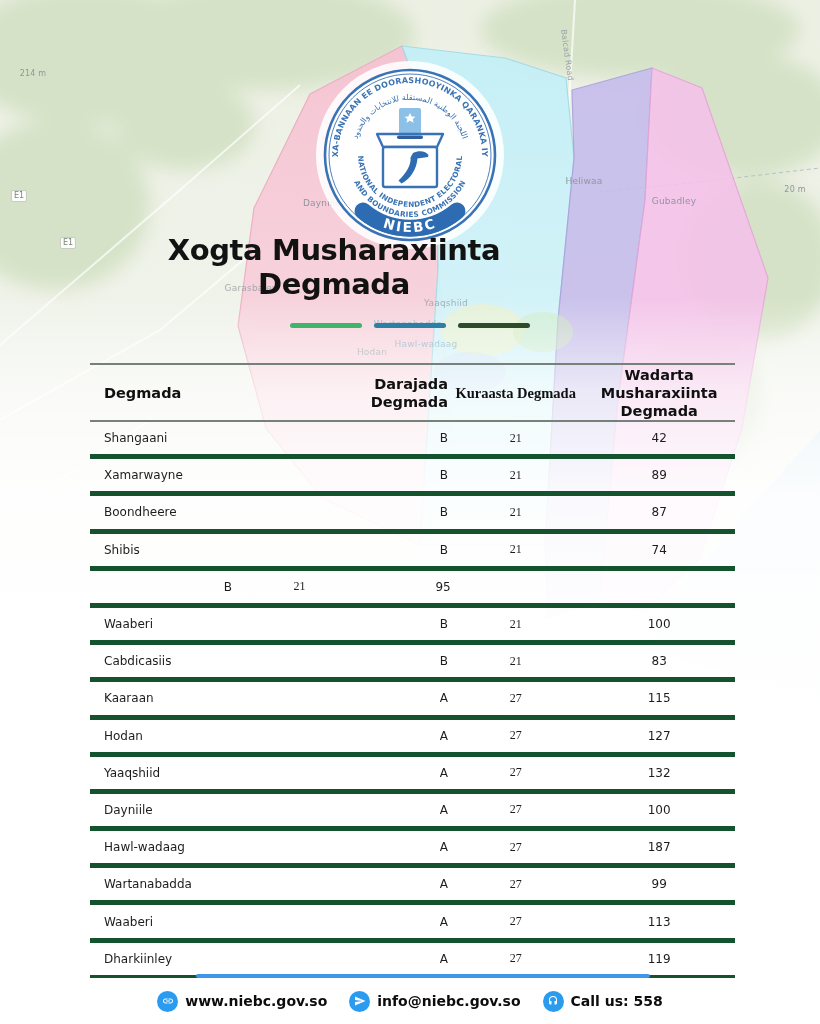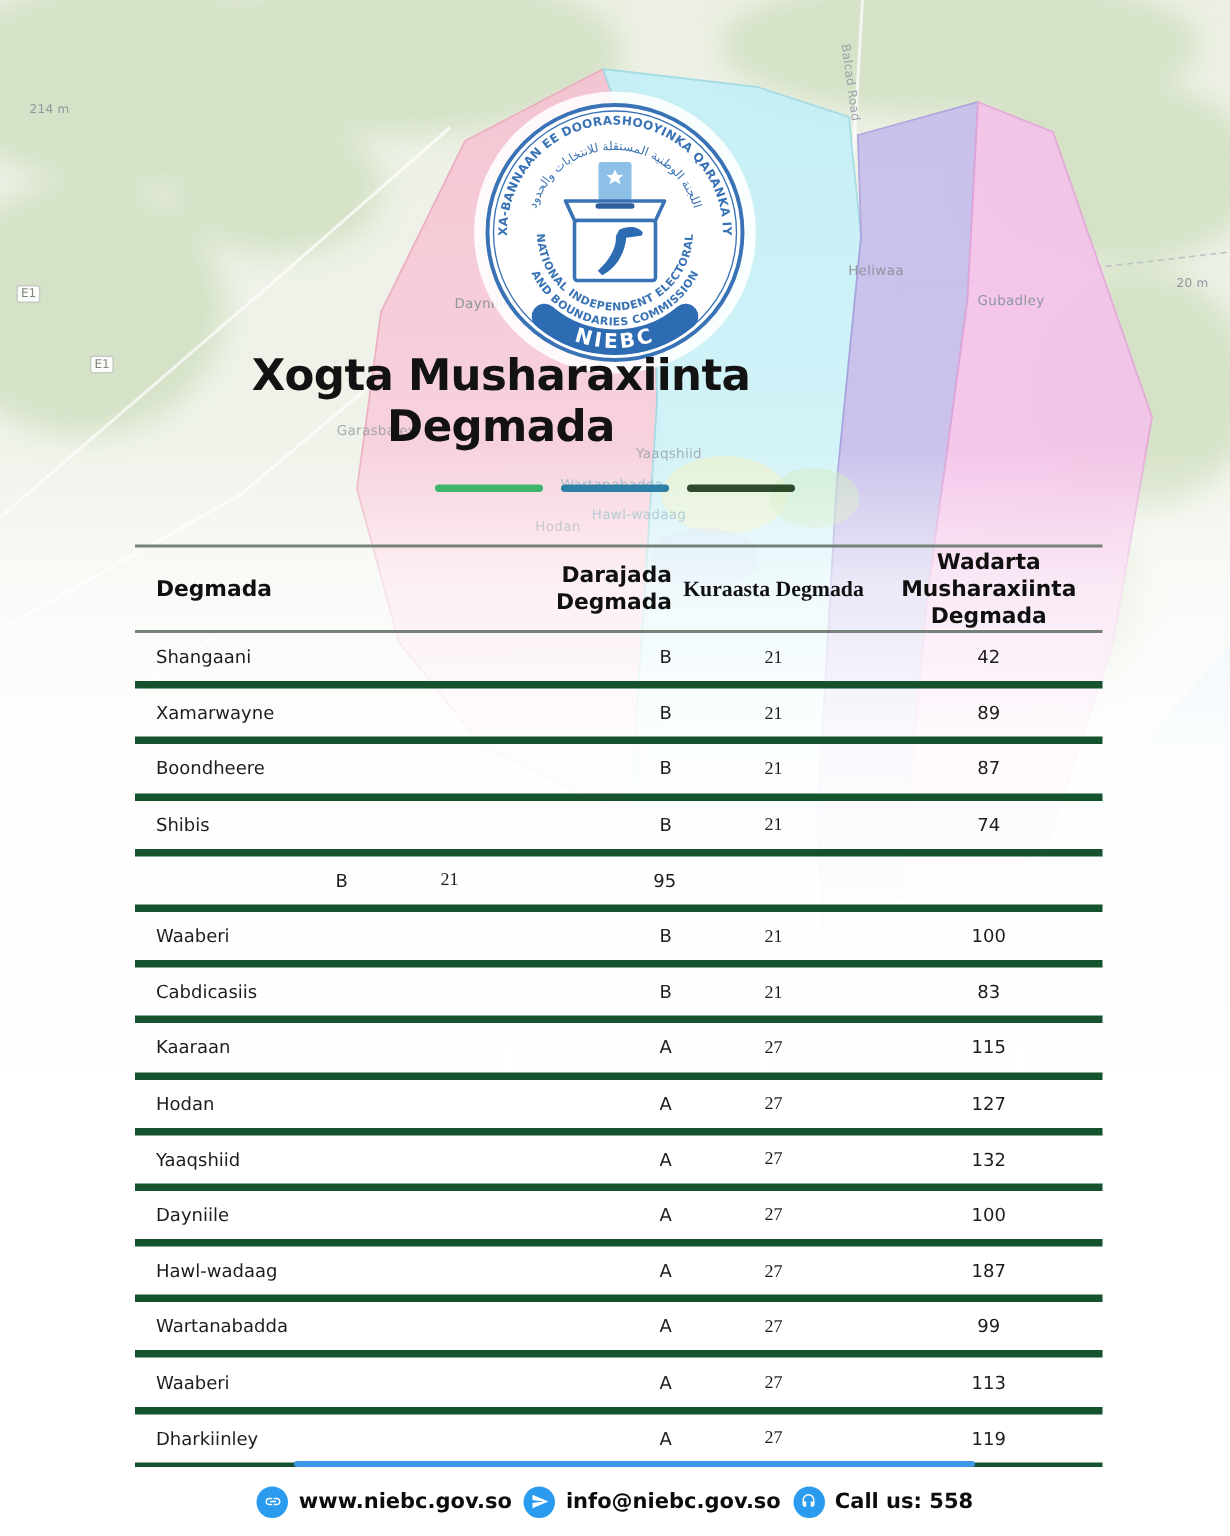--- a/index.html
+++ b/index.html
@@ -42,21 +42,21 @@
         font-size:12px;}
   .cell{box-sizing:border-box;}
   .c0{flex:0 0 33.5%;text-align:left;padding-left:14px;}
   .c1{flex:0 0 22%;text-align:right;}
   .c2{flex:0 0 21%;text-align:center;font-family:Liberation Serif, serif;}
   .c3{flex:0 0 23.5%;text-align:center;padding:0 6px;}
   
   .footer-line{position:absolute;left:196px;top:974px;width:454px;height:4px;
                background:#3d96e8;border-radius:2px;z-index:3;}
   .footer-strip{position:absolute;left:0;bottom:0;width:820px;height:46px;background:#ffffff;
-               z-index:2;display:flex;align-items:center;justify-content:center;gap:8px;}
+               z-index:2;display:flex;align-items:center;justify-content:center;gap:22px;}
   .fitem{display:flex;align-items:center;gap:7px;font-size:14px;font-weight:700;
          color:#0c0c0c;text-decoration:none;}
   .ficon{width:21px;height:21px;border-radius:50%;background:#2b9bef;display:flex;
          align-items:center;justify-content:center;flex:0 0 21px;}
   .ficon svg{width:12px;height:12px;fill:#ffffff;}
 </style>
 </head>
 <body>
 
 <div class="canvas">

